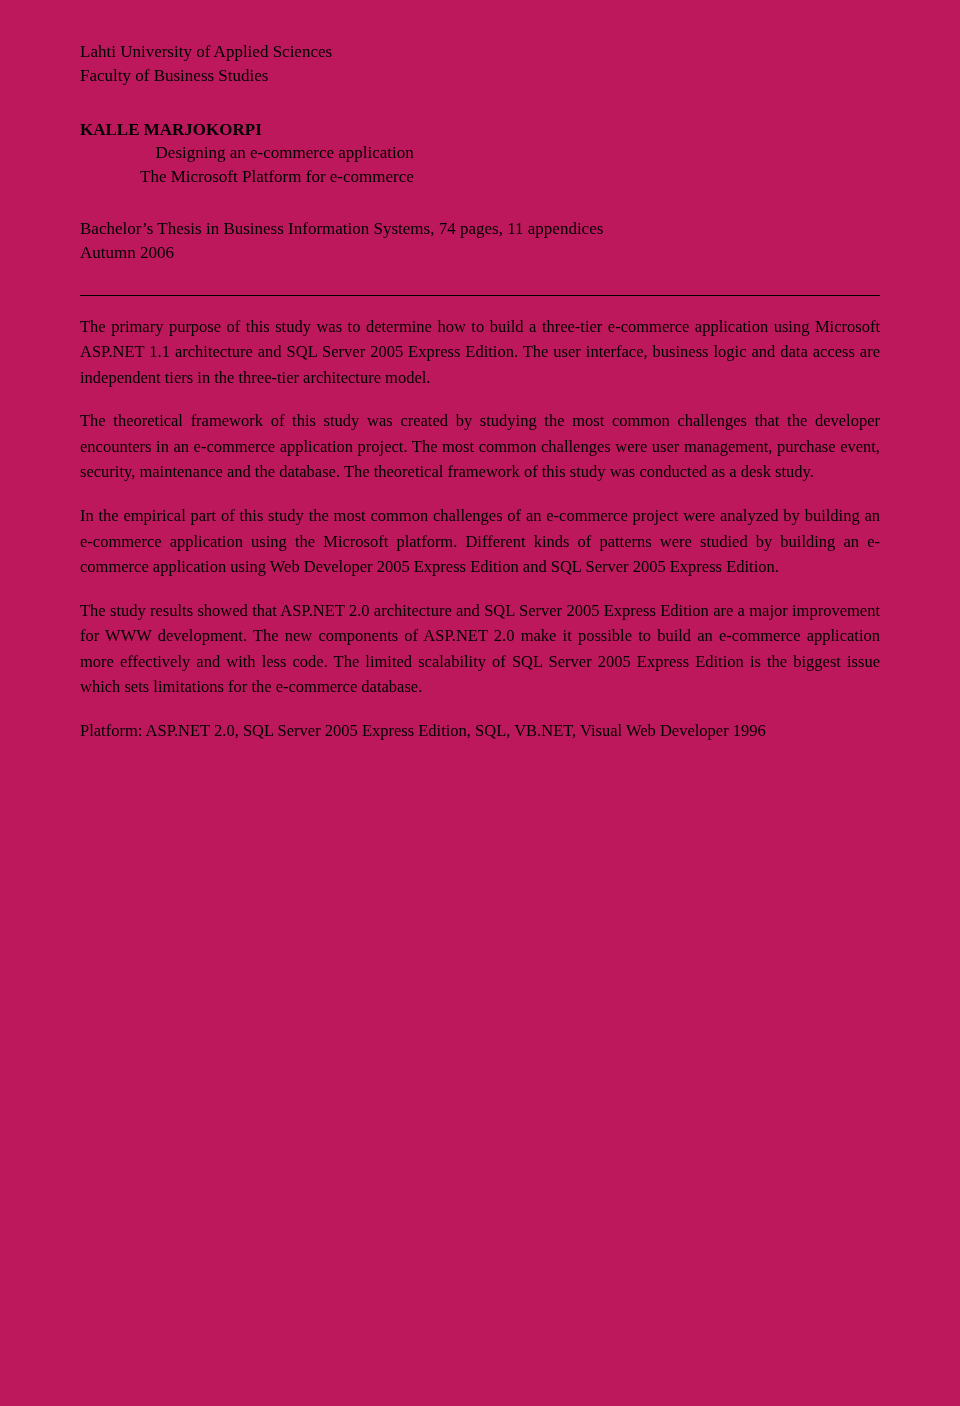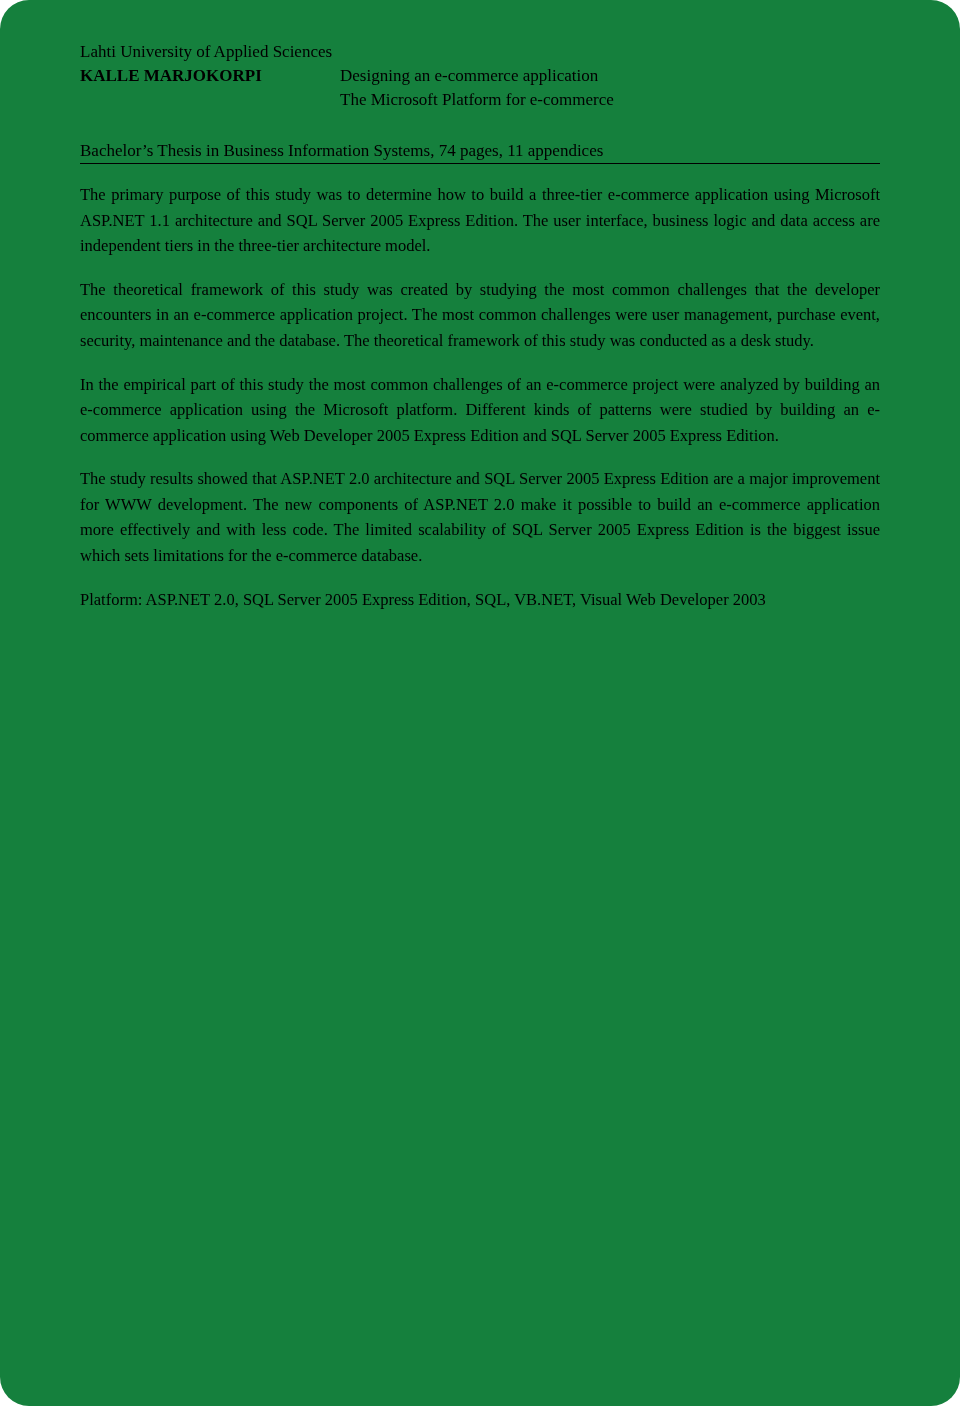--- a/index.html
+++ b/index.html
@@ -13,22 +13,21 @@
       font-family: "Times New Roman", Times, serif;
       color: #000000;
       width: 960px;
       min-height: 1406px;
     }
 
     .page {
       width: 960px;
       min-height: 1406px;
       padding: 40px 80px 60px 80px;
-      background: #15803d;
-      border-radius: 29px;
+      background: #be185d;
     }
 
     .header-section {
       margin-bottom: 0;
     }
 
     .university-name {
       font-size: 17px;
       line-height: 1.4;
       font-family: "Times New Roman", Times, serif;
@@ -36,41 +35,41 @@
 
     .faculty-name {
       font-size: 17px;
       line-height: 1.4;
       font-family: "Times New Roman", Times, serif;
       margin-bottom: 30px;
     }
 
     .author-title-row {
       display: flex;
-      flex-direction: row;
+      flex-direction: column;
       justify-content: space-between;
       align-items: flex-start;
       margin-bottom: 28px;
     }
 
     .author-block {
       flex: 0 0 auto;
       width: 200px;
     }
 
     .author-name {
       font-size: 17px;
       font-family: "Times New Roman", Times, serif;
       line-height: 1.4;
       font-weight: bold;
     }
 
     .title-block {
       flex: 1;
-      text-align: left;
+      text-align: right;
       padding-left: 60px;
     }
 
     .thesis-title-line1 {
       font-size: 17px;
       font-family: "Times New Roman", Times, serif;
       line-height: 1.4;
     }
 
     .thesis-title-line2 {
@@ -126,43 +125,45 @@
       margin-top: 10px;
     }
   </style>
 </head>
 <body>
 
 <div class="page">
 
   <div class="header-section">
     <div class="university-name">Lahti University of Applied Sciences</div>
+    <div class="faculty-name">Faculty of Business Studies</div>
   </div>
 
   <div class="author-title-row">
     <div class="author-block">
       <div class="author-name">KALLE MARJOKORPI</div>
     </div>
     <div class="title-block">
       <div class="thesis-title-line1">Designing an e-commerce application</div>
       <div class="thesis-title-line2">The Microsoft Platform for e-commerce</div>
     </div>
   </div>
 
   <div class="bachelor-info">Bachelor’s Thesis in Business Information Systems, 74 pages, 11 appendices</div>
+  <div class="autumn-info">Autumn 2006</div>
 
 
   <hr class="divider">
 
   <p class="paragraph">The primary purpose of this study was to determine how to build a three-tier e-commerce application using Microsoft ASP.NET 1.1 architecture and SQL Server 2005 Express Edition. The user interface, business logic and data access are independent tiers in the three-tier architecture model.</p>
 
   <p class="paragraph">The theoretical framework of this study was created by studying the most common challenges that the developer encounters in an e-commerce application project. The most common challenges were user management, purchase event, security, maintenance and the database. The theoretical framework of this study was conducted as a desk study.</p>
 
   <p class="paragraph">In the empirical part of this study the most common challenges of an e-commerce project were analyzed by building an e-commerce application using the Microsoft platform. Different kinds of patterns were studied by building an e-commerce application using Web Developer 2005 Express Edition and SQL Server 2005 Express Edition.</p>
 
   <p class="paragraph">The study results showed that ASP.NET 2.0 architecture and SQL Server 2005 Express Edition are a major improvement for WWW development. The new components of ASP.NET 2.0 make it possible to build an e-commerce application more effectively and with less code. The limited scalability of SQL Server 2005 Express Edition is the biggest issue which sets limitations for the e-commerce database.</p>
 
   <div class="keywords">
     <span>Platform:</span>
-    <span>ASP.NET 2.0, SQL Server 2005 Express Edition, SQL, VB.NET, Visual Web Developer 2003</span>
+    <span>ASP.NET 2.0, SQL Server 2005 Express Edition, SQL, VB.NET, Visual Web Developer 1996</span>
   </div>
 
 </div>
 
 </body></html>

